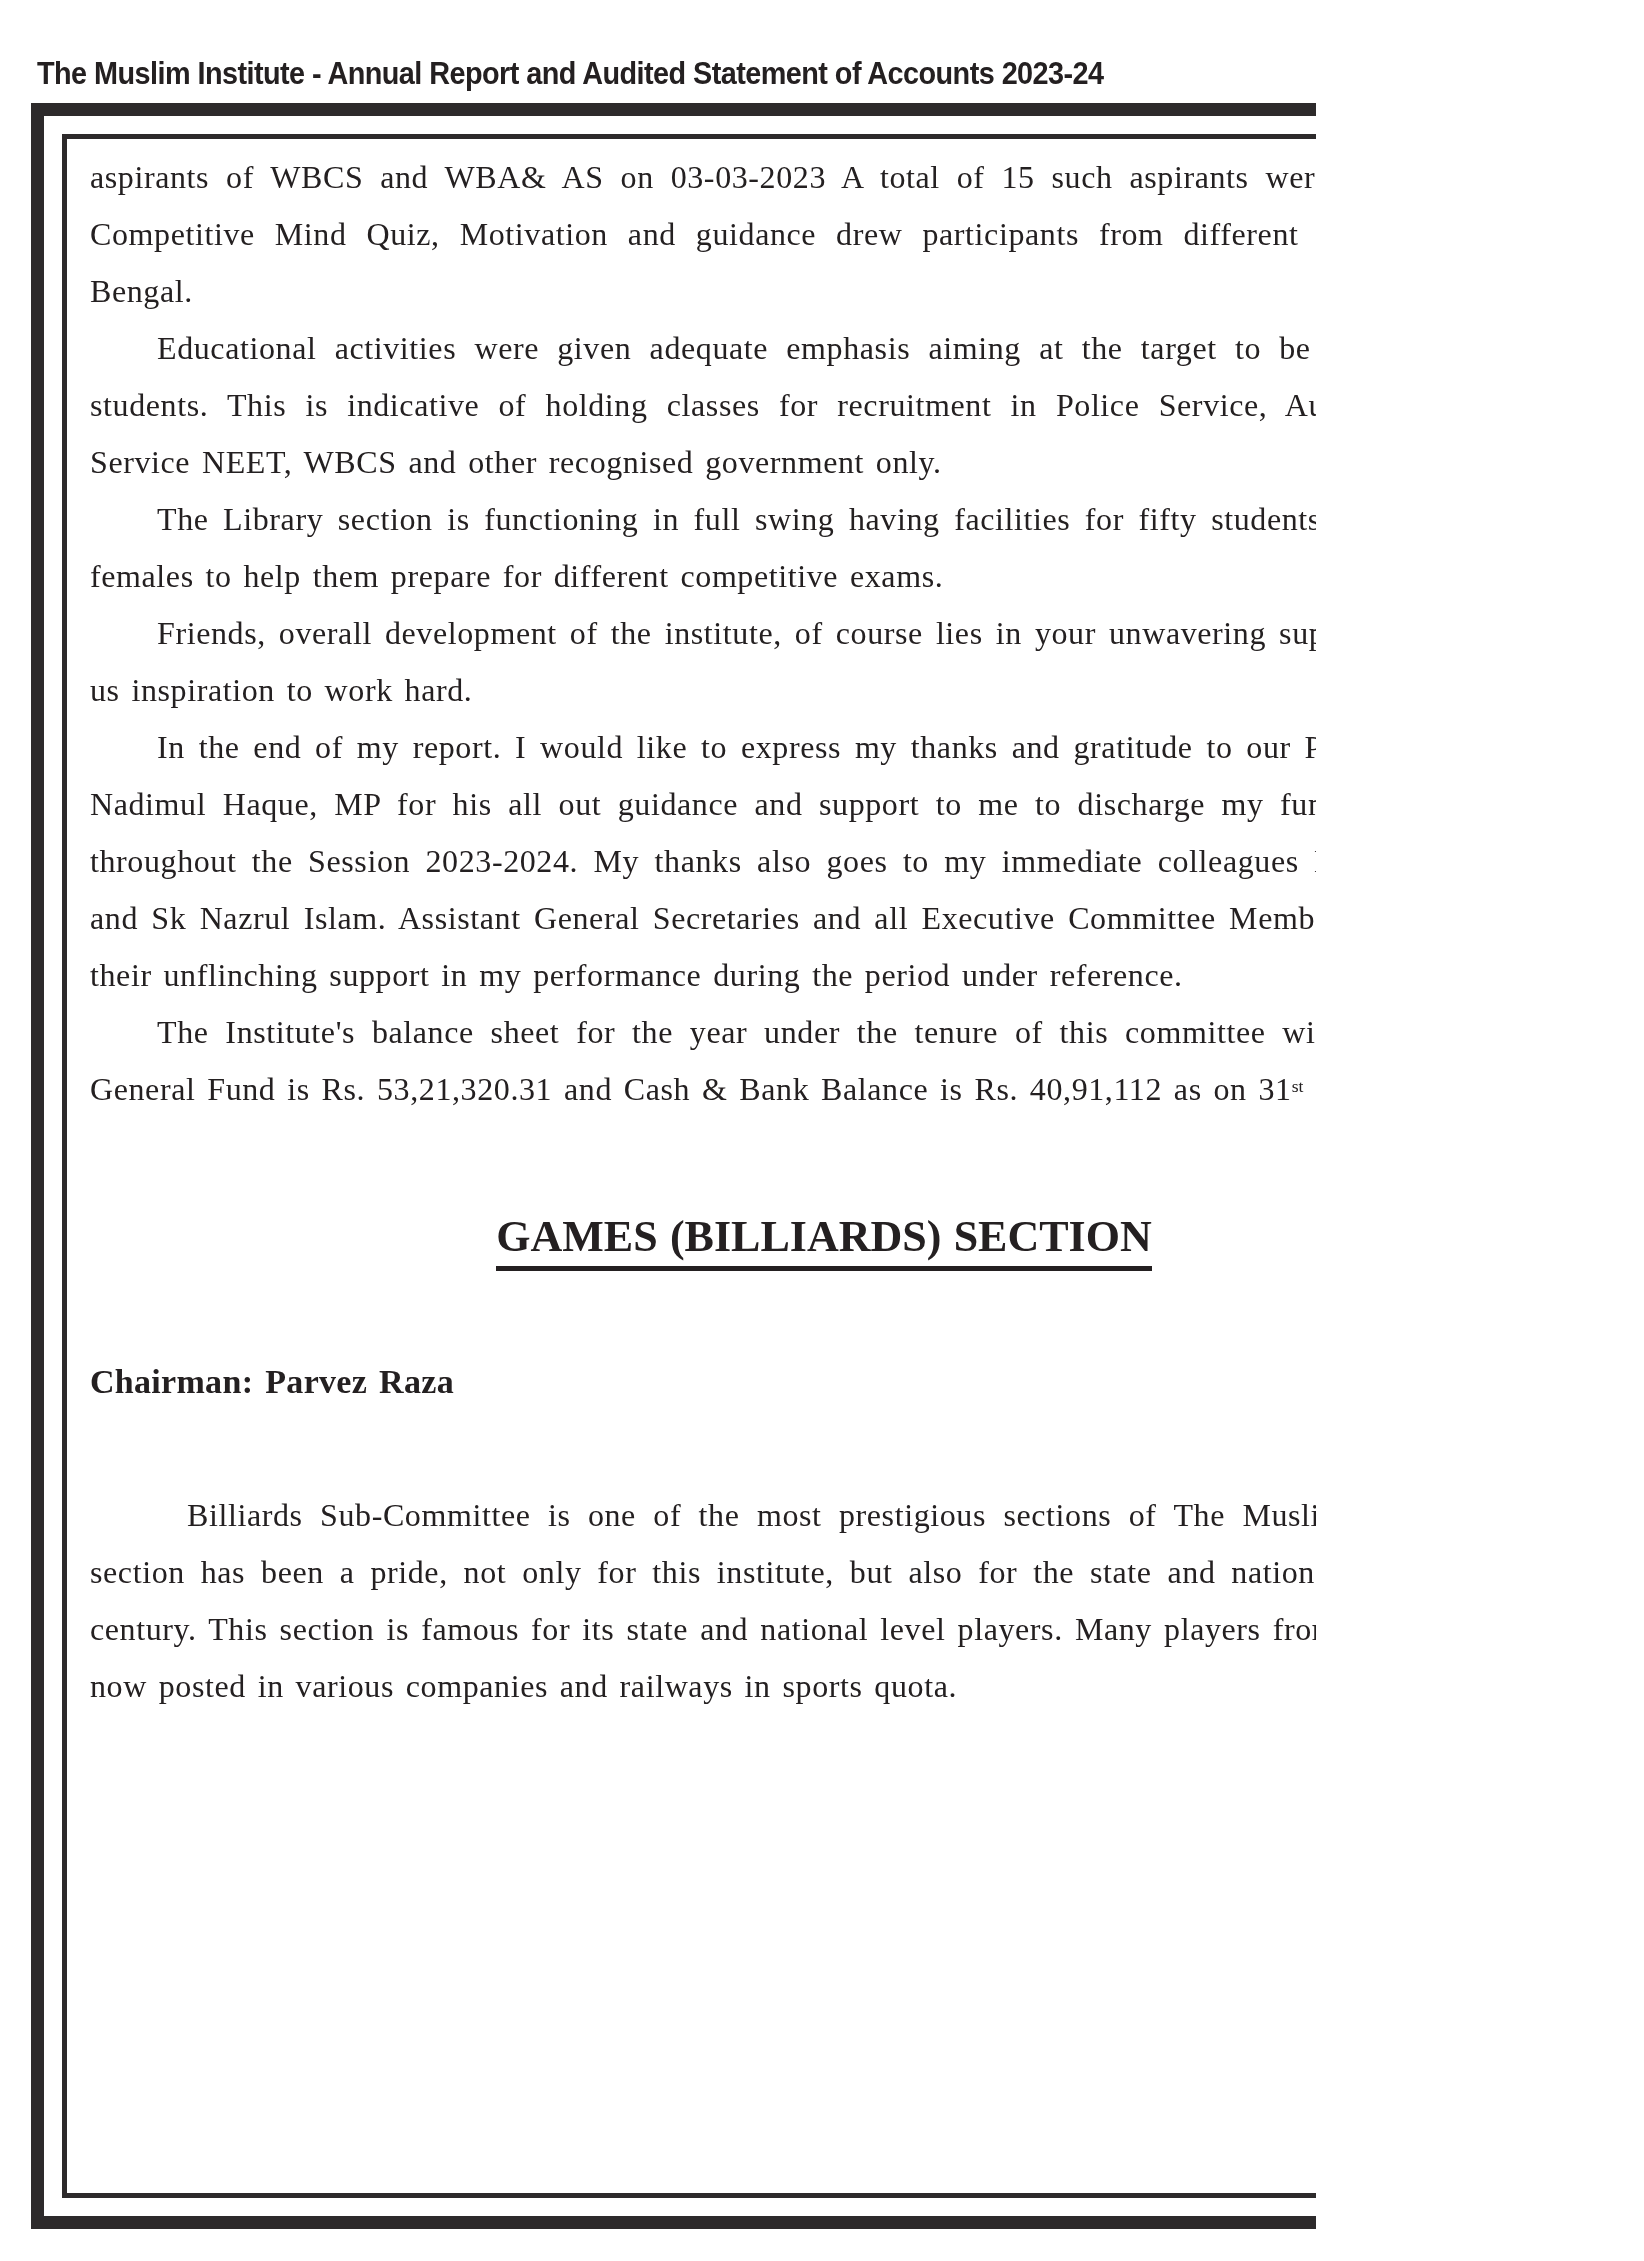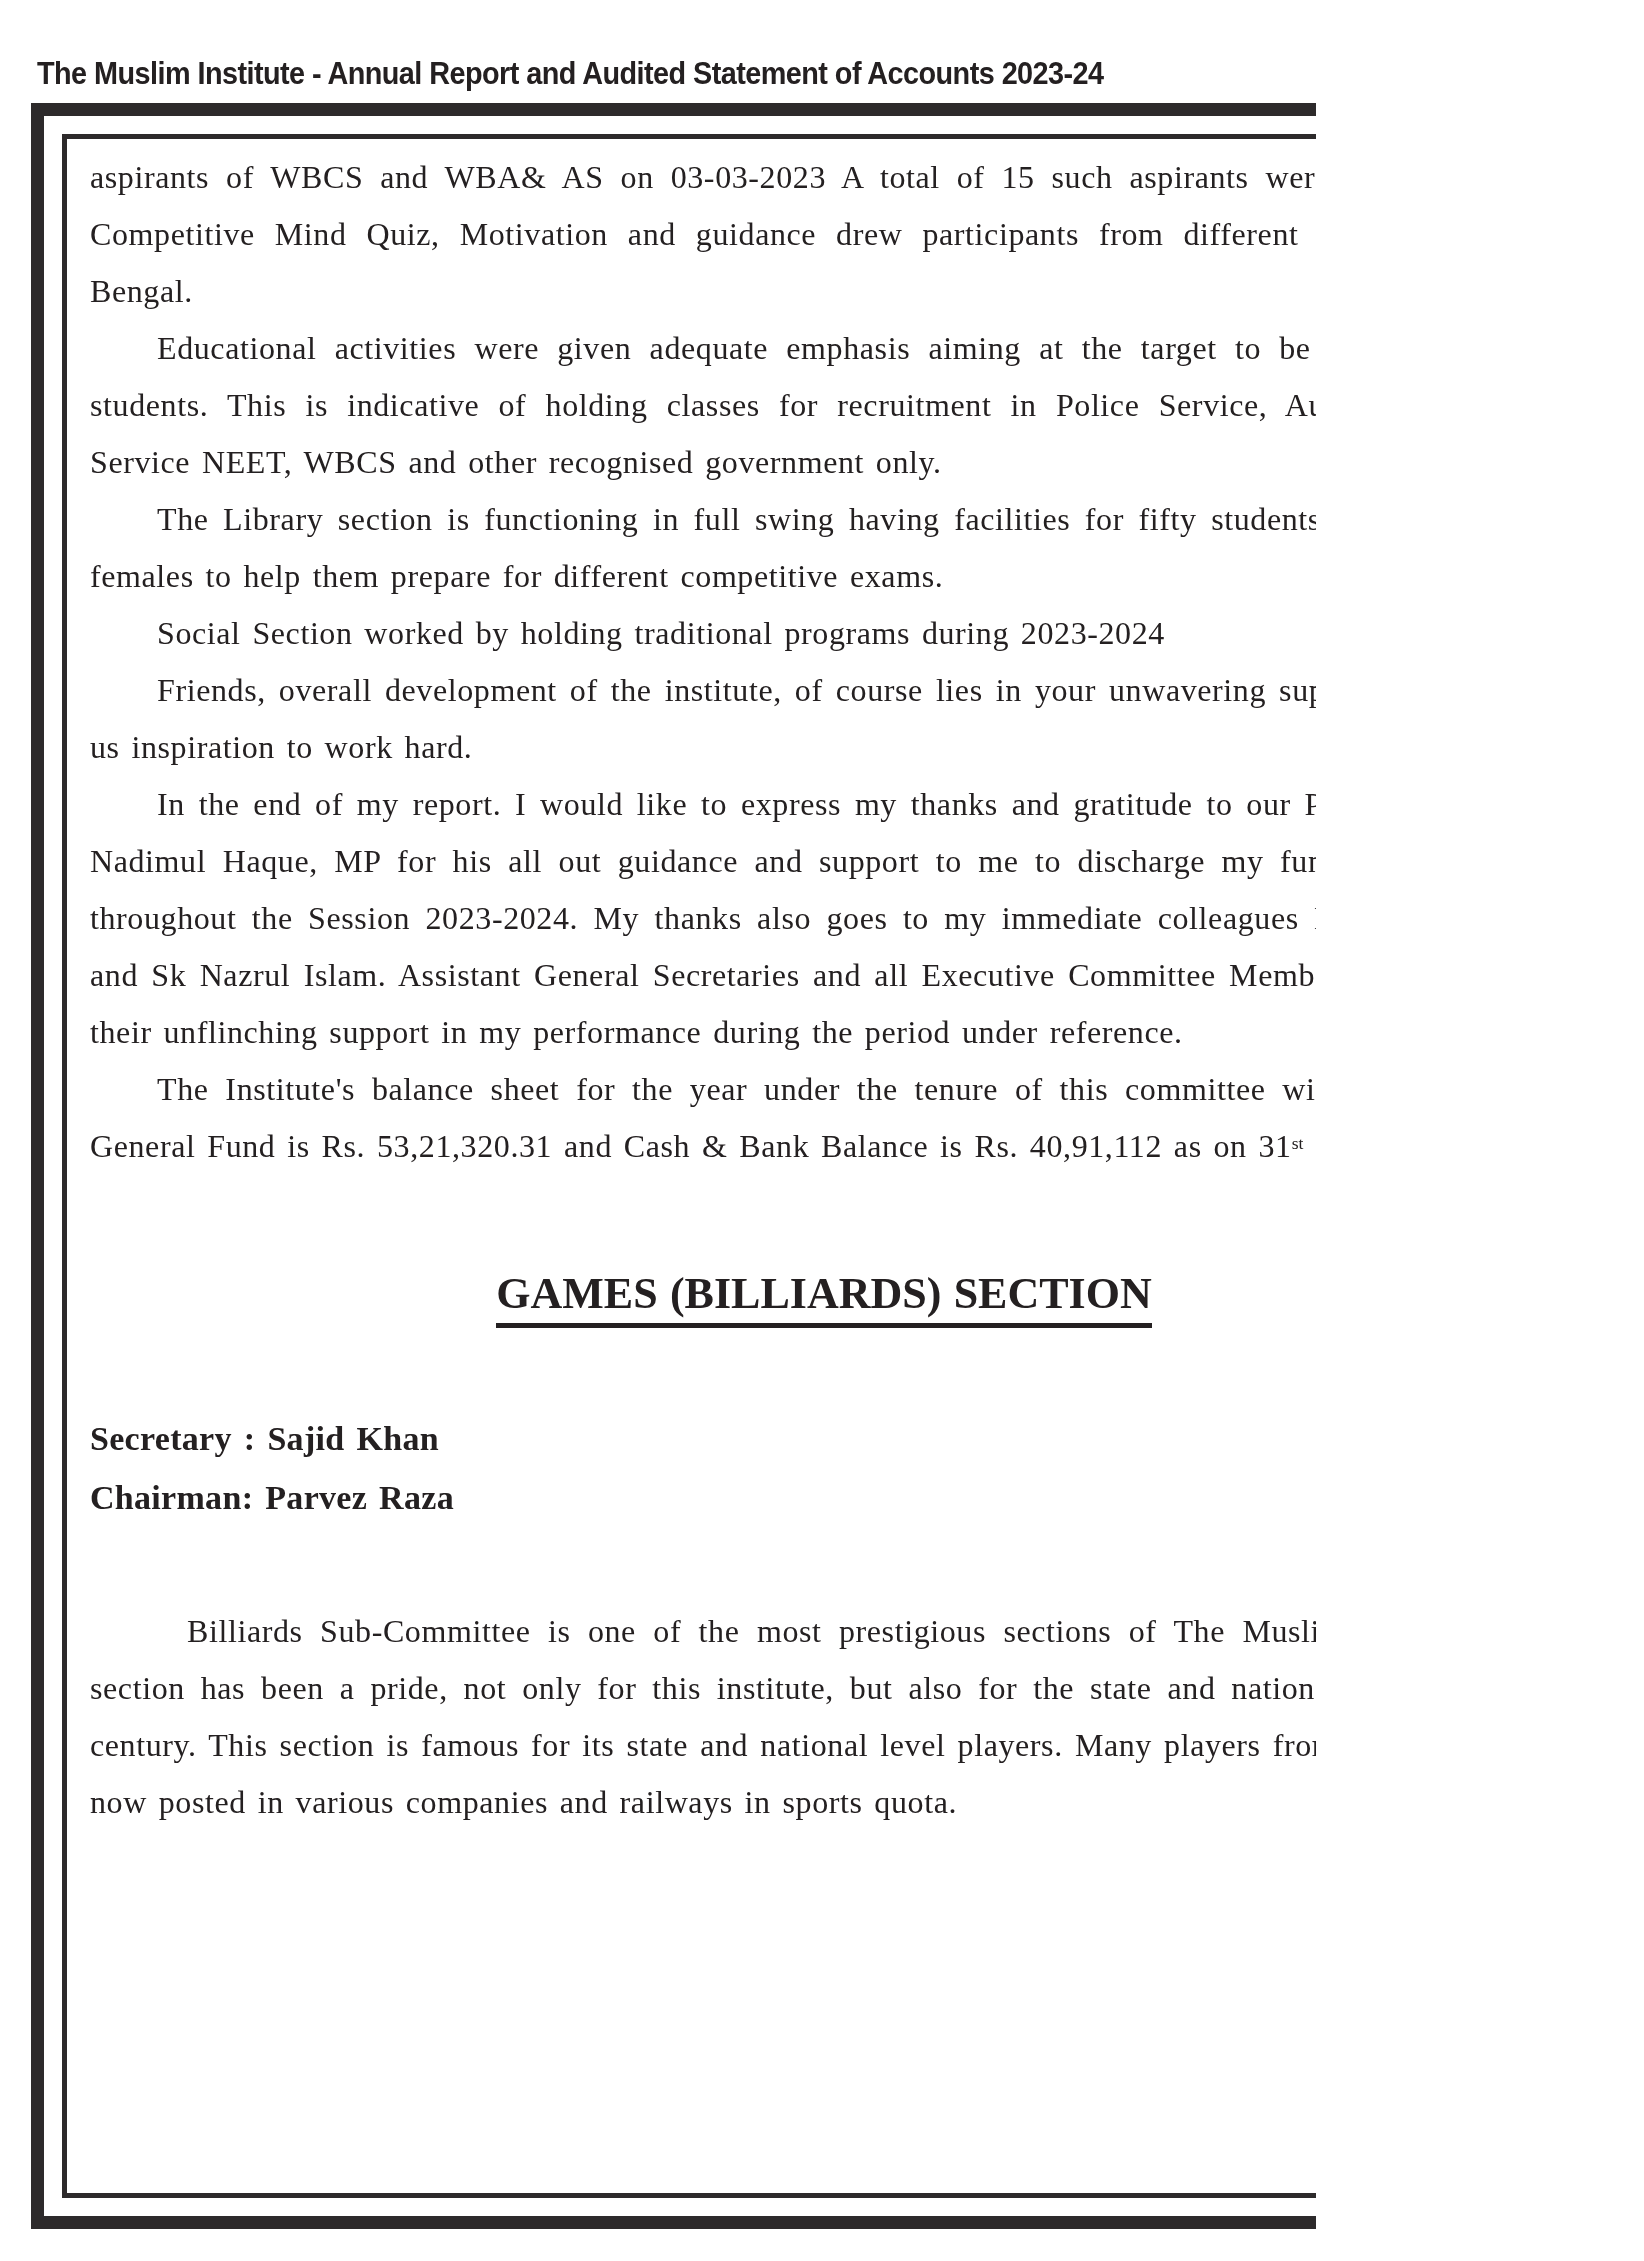--- a/index.html
+++ b/index.html
@@ -99,32 +99,30 @@
   <div class="frame-outer">
     <div class="frame-inner">
       <div class="content">
 
         <p class="para first-para">aspirants of WBCS and WBA&amp; AS on 03-03-2023 A total of 15 such aspirants were felicitated. The Competitive Mind Quiz, Motivation and guidance  drew participants from different districts of West Bengal.</p>
 
         <p class="para">Educational activities were given adequate emphasis aiming at the target to be achieved by the students.  This is indicative of holding classes for recruitment in Police Service, Audit and Account Service NEET, WBCS and other recognised government only.</p>
 
         <p class="para">The Library section is functioning in full swing having facilities for fifty students, both males and females to help them prepare for different competitive exams.</p>
 
-        <p class="para">Social Section worked by holding traditional programs during 2023-2024</p>
 
         <p class="para">Friends, overall development of the institute, of course lies in your unwavering support, which gave us inspiration to work hard.</p>
 
         <p class="para">In the end of my report. I would like to express my thanks and gratitude to our President Mr. Md. Nadimul Haque, MP for his all out guidance and support to me to discharge my function unhindered throughout the Session 2023-2024. My thanks also goes to my immediate colleagues Dr. Nayeem Anis and Sk Nazrul Islam. Assistant General Secretaries and all Executive Committee Members who extended their unflinching support in my performance during the period under reference.</p>
 
         <p class="para"><span>The Institute's balance sheet for the year under the tenure of this committee will reveal that the General Fund is Rs. 53,21,320.31 and Cash &amp; Bank Balance is Rs. 40,91,112 as on 31</span><span class="superscript">st</span><span> March 2024.</span></p>
 
         <h2 class="section-heading"><span class="underline-span">GAMES (BILLIARDS) SECTION</span></h2>
 
         <div class="officers">
-          <p class="officer-line"><span>Secretary : </span><span>Sajid Khan</span></p>
           <p class="officer-line"><span>Chairman: </span><span>Parvez Raza</span></p>
         </div>
 
         <p class="para billiards-para">Billiards Sub-Committee is one of the most prestigious sections of The Muslim Institute. This section has been a pride, not only for this institute, but also for the state and nation for more than a century. This section is famous for its state and national level players. Many players from this section are now posted in various companies and railways in sports quota.</p>
 
       </div>
     </div>
   </div>
 </div>
 

